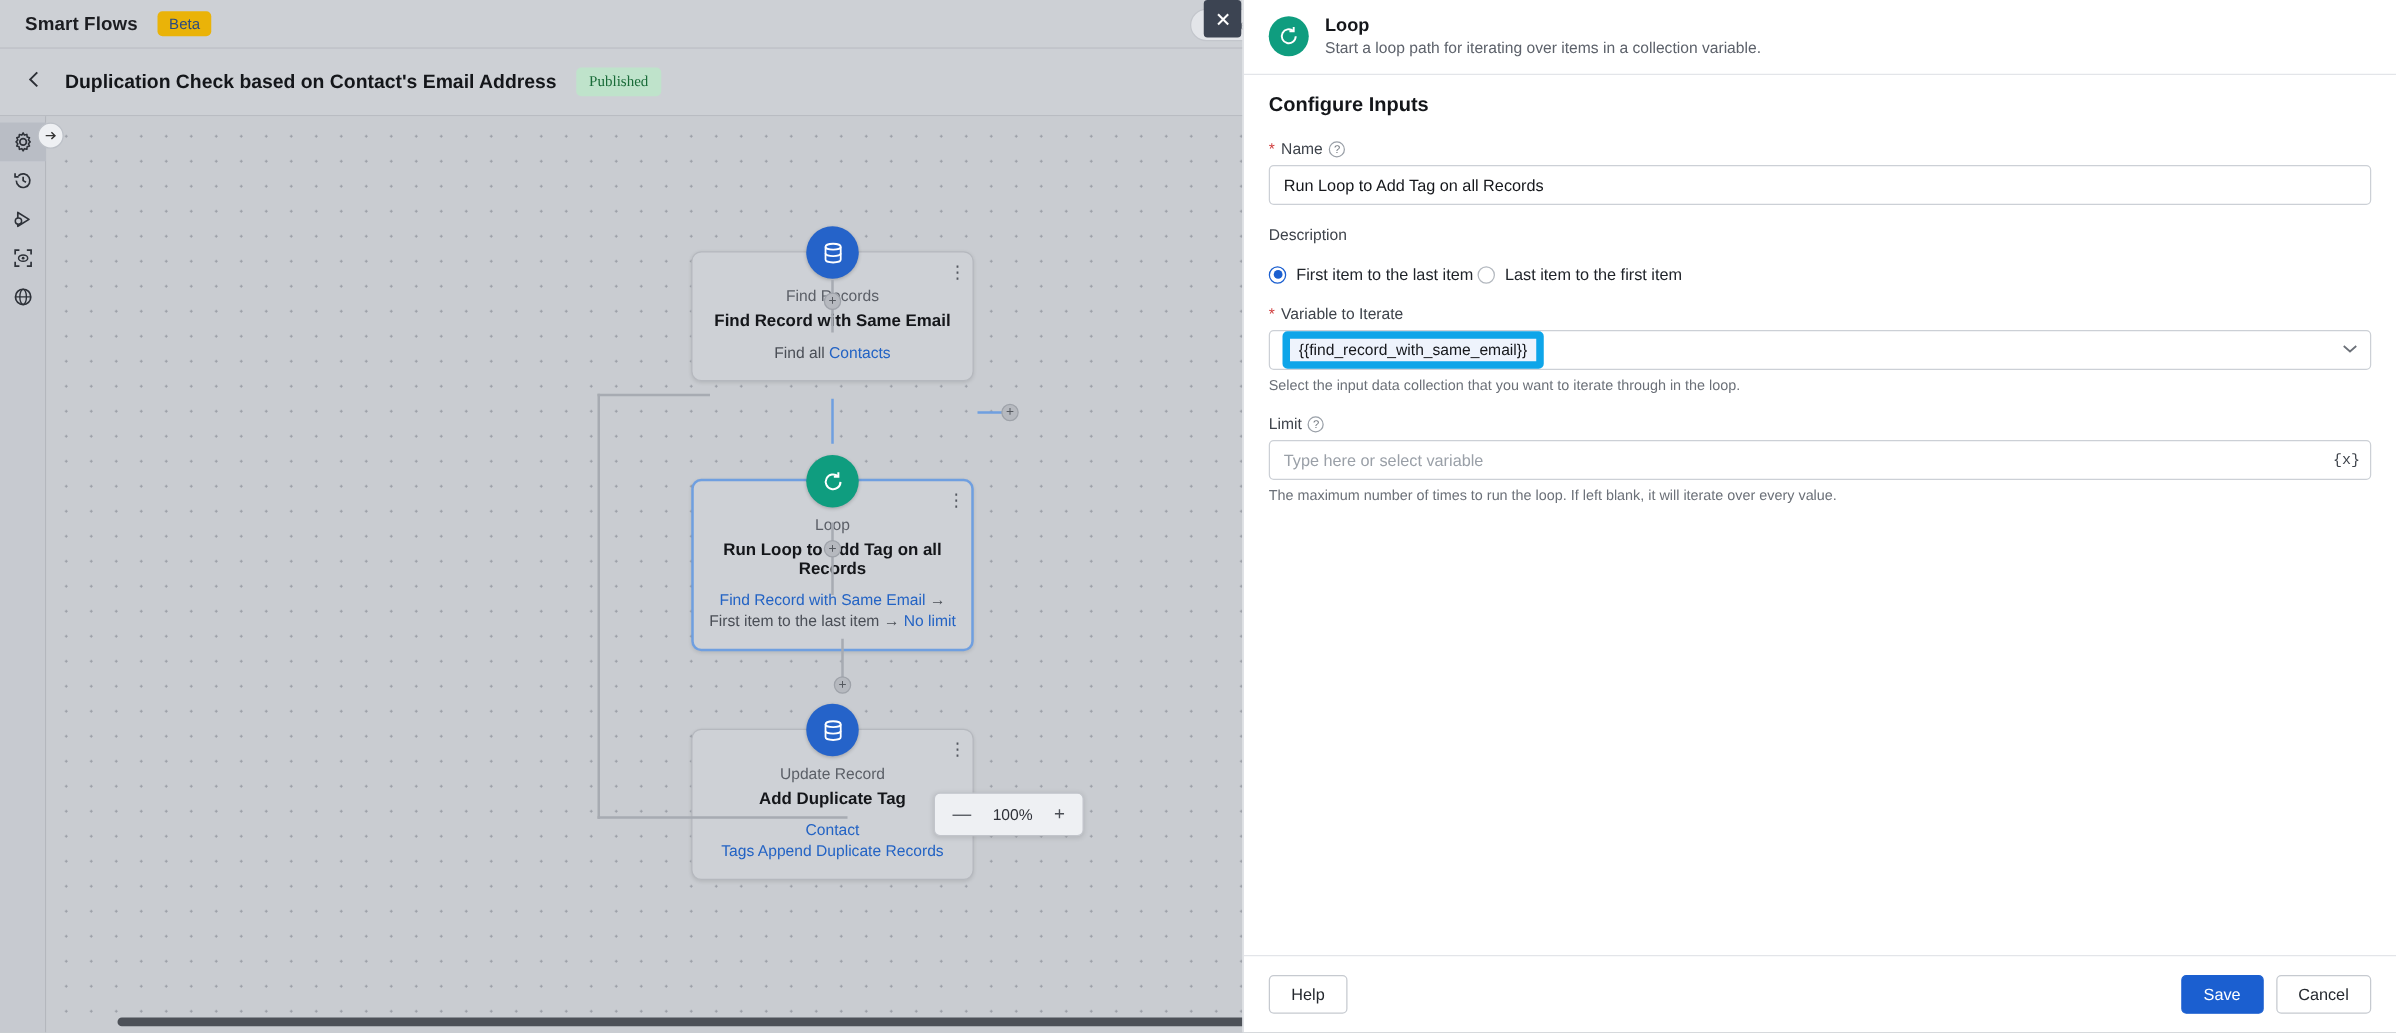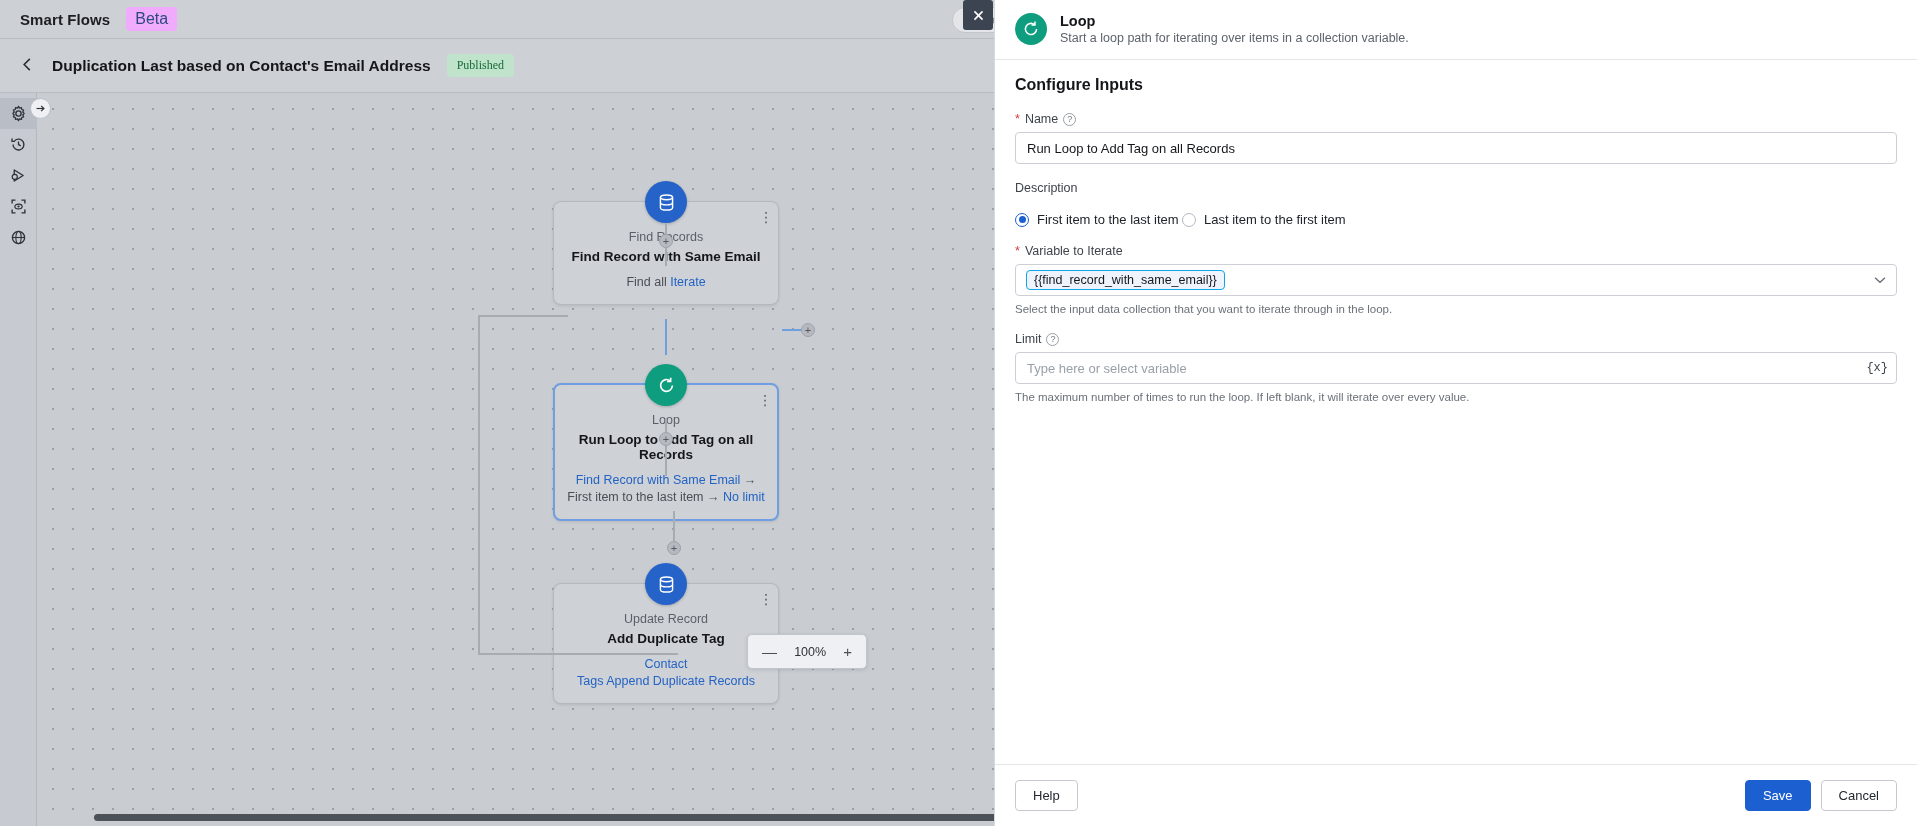--- a/index.html
+++ b/index.html
@@ -12,22 +12,22 @@
   .app { position: relative; width: 1917px; height: 826px; }
 
   
   .topbar {
     position: absolute; left: 0; top: 0; width: 1917px; height: 39px;
     background: #cdd0d5; border-bottom: 1px solid #b9bcc2;
     display: flex; align-items: center; padding-left: 20px;
   }
   .brand { font-size: 15px; font-weight: bold; color: #1c1d21; letter-spacing: .1px; }
   .beta-badge {
-    margin-left: 16px; background: #f0abfc; color: #2b4a80;
-    font-size: 16px; padding: 3px 9px; border-radius: 4px;
+    margin-left: 16px; background: #eab308; color: #2b4a80;
+    font-size: 12px; padding: 3px 9px; border-radius: 4px;
   }
   .topsearch {
     position: absolute; left: 952px; top: 7px; width: 300px; height: 26px;
     background: #e3e5e9; border: 1px solid #c3c6cc; border-radius: 14px;
     display: flex; align-items: center; padding-left: 12px; gap: 7px;
     font-size: 12px; color: #7b7f88;
   }
   .close-overlay {
     position: absolute; left: 963px; top: 0px; width: 30px; height: 30px;
     background: #3c4452; border-radius: 3px;
@@ -173,21 +173,21 @@
   }
   .rdot.on { border: 1px solid #1b5fd0; }
   .rdot.on::after { content: ""; width: 7px; height: 7px; border-radius: 50%; background: #1b5fd0; }
 
   .select-box {
     width: 100%; height: 32px; border: 1px solid #ccd0d6; border-radius: 4px;
     display: flex; align-items: center; padding: 0 10px; background: #fff;
     justify-content: space-between;
   }
   .chip {
-    display: inline-block; border: 1px solid #0ea5e9; background: #eef3fc;
+    display: inline-block; border: 6px solid #0ea5e9; background: #eef3fc;
     border-radius: 4px; padding: 2px 7px; font-size: 12.5px; color: #15171b;
   }
   .caret { color: #6b7078; font-size: 10px; }
   .helper { font-size: 11.5px; color: #6b7078; margin-top: 7px; }
 
   .limit-wrap { position: relative; }
   .var-btn {
     position: absolute; right: 9px; top: 50%; transform: translateY(-50%);
     font-size: 12px; color: #3d424a; font-family: "Liberation Mono", monospace;
   }
@@ -228,21 +228,21 @@
       <line x1="13" y1="3" x2="3" y2="13" stroke="#fff" stroke-width="2"></line>
     </svg>
   </div>
 
   <div class="crumbbar">
     <span class="back-chevron">
       <svg width="10" height="15" viewBox="0 0 10 16">
         <polyline points="8,2 2,8 8,14" fill="none" stroke="#2c2f36" stroke-width="1.7"></polyline>
       </svg>
     </span>
-    <span class="flow-title">Duplication Last based on Contact's Email Address</span>
+    <span class="flow-title">Duplication Check based on Contact's Email Address</span>
     <span class="pub-badge">Published</span>
   </div>
 
   <div class="rail">
     <div class="rail-item active">
       <svg width="17" height="17" viewBox="0 0 20 20">
         <circle cx="10" cy="10" r="3.1" fill="none" stroke="#2e3239" stroke-width="1.6"></circle>
         <path d="M10 1.6 11.2 3.6 13.5 3 13.8 5.3 16 6.1 15 8.2 16.6 10 15 11.8 16 13.9 13.8 14.7 13.5 17 11.2 16.4 10 18.4 8.8 16.4 6.5 17 6.2 14.7 4 13.9 5 11.8 3.4 10 5 8.2 4 6.1 6.2 5.3 6.5 3 8.8 3.6Z" fill="none" stroke="#2e3239" stroke-width="1.5" stroke-linejoin="round"></path>
       </svg>
     </div>
@@ -306,21 +306,21 @@
         <svg width="19" height="19" viewBox="0 0 20 20">
           <ellipse cx="10" cy="4.6" rx="6.4" ry="2.5" fill="none" stroke="#fff" stroke-width="1.5"></ellipse>
           <path d="M3.6 4.6v10.8c0 1.4 2.9 2.5 6.4 2.5s6.4-1.1 6.4-2.5V4.6" fill="none" stroke="#fff" stroke-width="1.5"></path>
           <path d="M3.6 10c0 1.4 2.9 2.5 6.4 2.5s6.4-1.1 6.4-2.5" fill="none" stroke="#fff" stroke-width="1.5"></path>
         </svg>
       </div>
       <div class="node-kebab">⋮</div>
       <div class="node-kind">Find Records</div>
       <div class="node-title">Find Record with Same Email</div>
       <div class="node-meta">
-        <span>Find all </span><span class="lnk">Iterate</span>
+        <span>Find all </span><span class="lnk">Contacts</span>
       </div>
     </div>
 
     <div class="node selected" style="left:516px; top:290px;">
       <div class="node-icon icon-teal">
         <svg width="19" height="19" viewBox="0 0 20 20">
           <path d="M16.2 10a6.2 6.2 0 1 1-2.1-4.7" fill="none" stroke="#fff" stroke-width="1.7"></path>
           <polyline points="14.4,1.8 14.4,5.6 10.6,5.6" fill="none" stroke="#fff" stroke-width="1.7"></polyline>
         </svg>
       </div>

